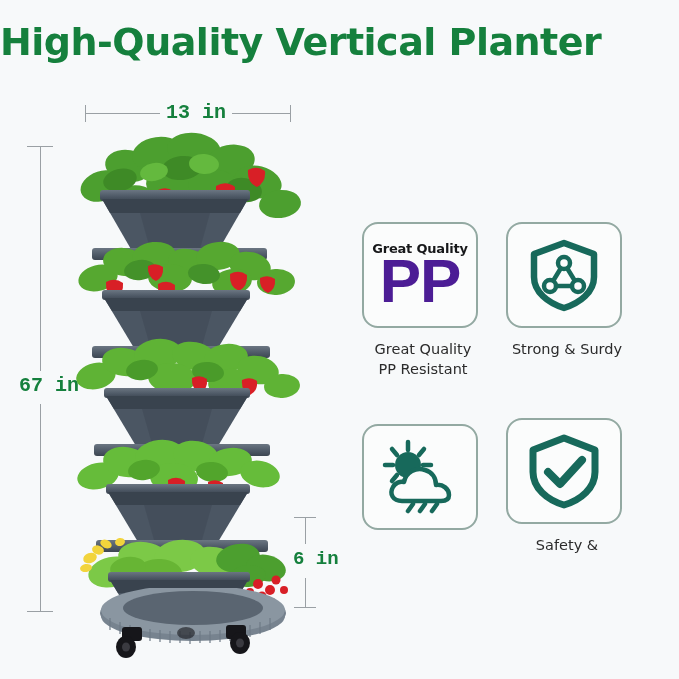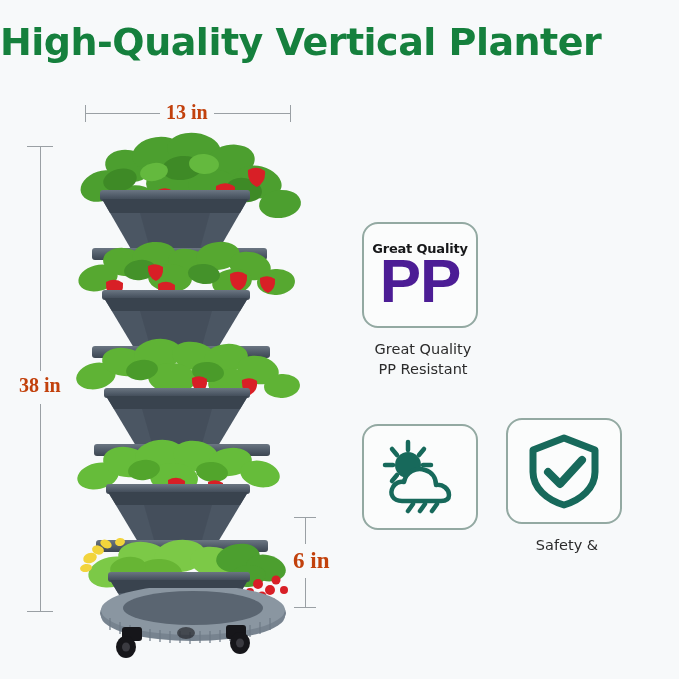--- a/index.html
+++ b/index.html
@@ -29,27 +29,27 @@
   .dim-line-h{
     position:absolute;
     height:1px;background:#9aa0a4;
   }
   .dim-tick-v{
     position:absolute;
     width:1px;background:#9aa0a4;
   }
   .dim-label{
     position:absolute;
-    font-size:20px;font-weight:bold;color:#c2410c;
-    font-family:Liberation Serif, serif;
+    font-size:20px;font-weight:bold;color:#15803d;
+    font-family:Liberation Mono, monospace;
     background:#F7F9FA;
     padding:0 6px;
     white-space:nowrap;
   }
-  .dim-label.small{font-size:23px;text-align:right;}
+  .dim-label.small{font-size:19px;text-align:right;}
 
   
   .product{
     position:absolute;left:62px;top:120px;width:270px;height:510px;
   }
   .tier{position:absolute;}
   .rim{
     position:absolute;
     border-radius:3px;
     background:linear-gradient(180deg,#6B7682 0%,#4D5865 60%,#3C4651 100%);
@@ -107,21 +107,21 @@
     <div class="dim-tick-v" style="left:85px;top:105px;height:17px;"></div>
     <div class="dim-tick-v" style="left:290px;top:105px;height:17px;"></div>
     <div class="dim-label" style="left:160px;top:101px;">13 in</div>
   </div>
 
   <div>
     <div class="dim-tick-v" style="left:40px;top:146px;height:225px;"></div>
     <div class="dim-tick-v" style="left:40px;top:404px;height:208px;"></div>
     <div class="dim-line-h" style="left:27px;top:146px;width:26px;"></div>
     <div class="dim-line-h" style="left:27px;top:611px;width:26px;"></div>
-    <div class="dim-label" style="left:13px;top:374px;">38 in</div>
+    <div class="dim-label" style="left:13px;top:374px;">67 in</div>
   </div>
 
   <div>
     <div class="dim-tick-v" style="left:305px;top:517px;height:27px;"></div>
     <div class="dim-tick-v" style="left:305px;top:578px;height:30px;"></div>
     <div class="dim-line-h" style="left:294px;top:517px;width:22px;"></div>
     <div class="dim-line-h" style="left:294px;top:607px;width:22px;"></div>
     <div class="dim-label small" style="left:287px;top:548px;">6 in</div>
   </div>
 
@@ -358,20 +358,36 @@
       <div class="feature-box">
         <div class="pp-small">Great Quality</div>
         <div class="pp-big">PP</div>
       </div>
       <div class="feature-caption">
         <div>Great Quality</div>
         <div>PP Resistant</div>
       </div>
     </div>
 
+    <div class="feature" style="left:144px;top:0px;">
+      <div class="feature-box">
+        <svg width="76" height="76" viewBox="0 0 76 76">
+          <path d="M38 6 L68 17 L68 40 C68 55 54 66 38 71 C22 66 8 55 8 40 L8 17 Z" fill="none" stroke="#17695B" stroke-width="6.5" stroke-linejoin="round"></path>
+          <line x1="38" y1="26" x2="24" y2="49" stroke="#17695B" stroke-width="4.5" stroke-linecap="round"></line>
+          <line x1="38" y1="26" x2="52" y2="49" stroke="#17695B" stroke-width="4.5" stroke-linecap="round"></line>
+          <line x1="24" y1="49" x2="52" y2="49" stroke="#17695B" stroke-width="4.5" stroke-linecap="round"></line>
+          <circle cx="38" cy="26" r="6" fill="#FBFCFC" stroke="#17695B" stroke-width="4.5"></circle>
+          <circle cx="24" cy="49" r="6" fill="#FBFCFC" stroke="#17695B" stroke-width="4.5"></circle>
+          <circle cx="52" cy="49" r="6" fill="#FBFCFC" stroke="#17695B" stroke-width="4.5"></circle>
+        </svg>
+      </div>
+      <div class="feature-caption">
+        <div>Strong &amp; Surdy</div>
+      </div>
+    </div>
 
     <div class="feature" style="left:0px;top:202px;">
       <div class="feature-box">
         <svg width="80" height="76" viewBox="0 0 80 76">
           <g stroke="#17695B" stroke-width="4.5" stroke-linecap="round">
             <line x1="28" y1="3" x2="28" y2="11"></line>
             <line x1="12" y1="10" x2="17" y2="16"></line>
             <line x1="5" y1="26" x2="13" y2="26"></line>
             <line x1="12" y1="42" x2="17" y2="36"></line>
             <line x1="44" y1="10" x2="39" y2="16"></line>

